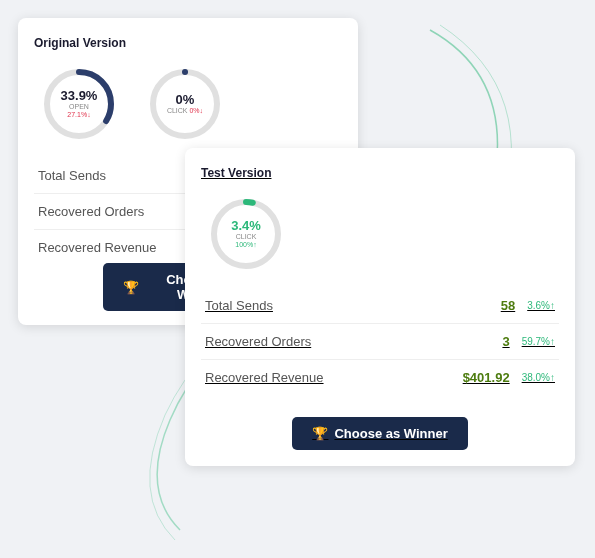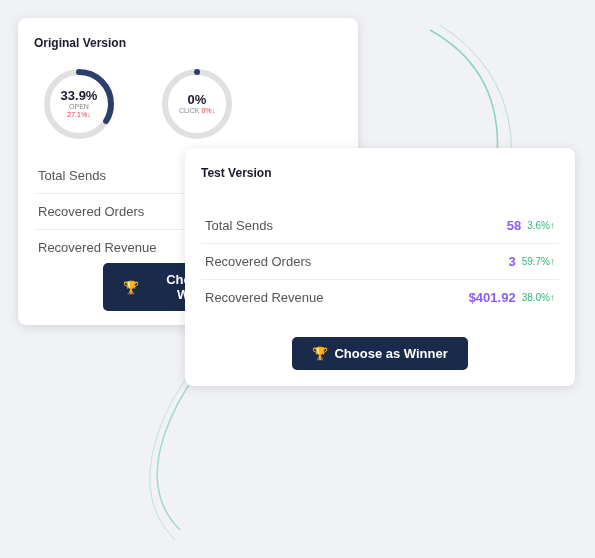--- a/index.html
+++ b/index.html
@@ -26,32 +26,33 @@
       left: 18px;
       padding: 18px 16px 60px 16px;
     }
 
     
     .test-card {
       width: 390px;
       top: 148px;
       left: 185px;
       padding: 18px 16px 16px 16px;
+      text-decoration: underline;
     }
 
     .card-title {
       font-size: 12px;
       font-weight: 700;
       color: #1a1a2e;
       margin-bottom: 14px;
     }
 
     .gauges-row {
       display: flex;
-      gap: 28px;
+      gap: 16px;
       justify-content: flex-start;
       margin-bottom: 14px;
     }
 
     .gauge-wrap {
       display: flex;
       flex-direction: column;
       align-items: center;
       width: 90px;
     }
@@ -103,23 +104,23 @@
     }
 
     .stat-label {
       flex: 1;
       color: #555;
       font-size: 13px;
     }
 
     .stat-value {
       font-weight: 600;
-      color: #8b5cf6;
-      font-size: 13px;
-      margin-right: 6px;
+      color: #4d7c0f;
+      font-size: 13px;
+      margin-right: 12px;
     }
 
     .stat-change {
       font-size: 10px;
     }
 
     .choose-btn {
       display: flex;
       align-items: center;
       justify-content: center;
@@ -221,20 +222,32 @@
     <span>Choose as Winner</span>
   </button>
 </div>
 
 <div class="card test-card">
   <div class="card-title">Test Version</div>
 
   <div class="gauges-row">
 
 
+    <div class="gauge-wrap">
+      <div class="gauge-container">
+        <svg class="gauge-svg" viewBox="0 0 80 80">
+          <circle class="track" cx="40" cy="40" r="32"></circle>
+          <circle class="fill-teal" cx="40" cy="40" r="32" stroke-dasharray="201.06" stroke-dashoffset="194.2" transform="rotate(-90 40 40)"></circle>
+        </svg>
+        <div class="gauge-center">
+          <div class="gauge-main-val" style="color:#2db87a;">3.4%</div>
+          <div style="font-size:7px;color:#888;">CLICK <span class="arrow-up">100%↑</span></div>
+        </div>
+      </div>
+    </div>
 
   </div>
 
   <div class="stats-rows">
     <div class="stat-row">
       <span class="stat-label">Total Sends</span>
       <span class="stat-value">58</span>
       <span class="stat-change arrow-up">3.6%↑</span>
     </div>
     <div class="stat-row">

